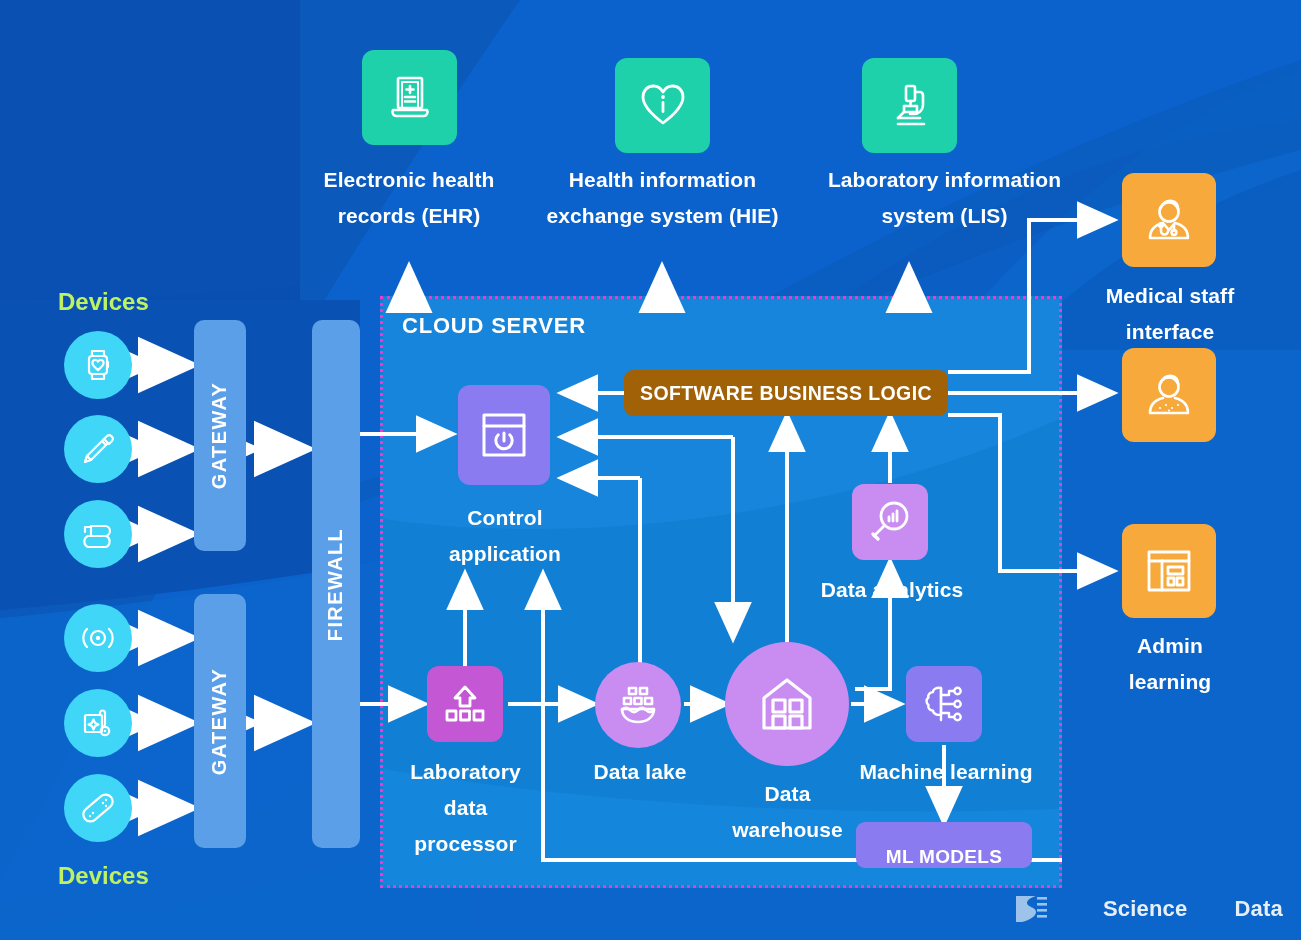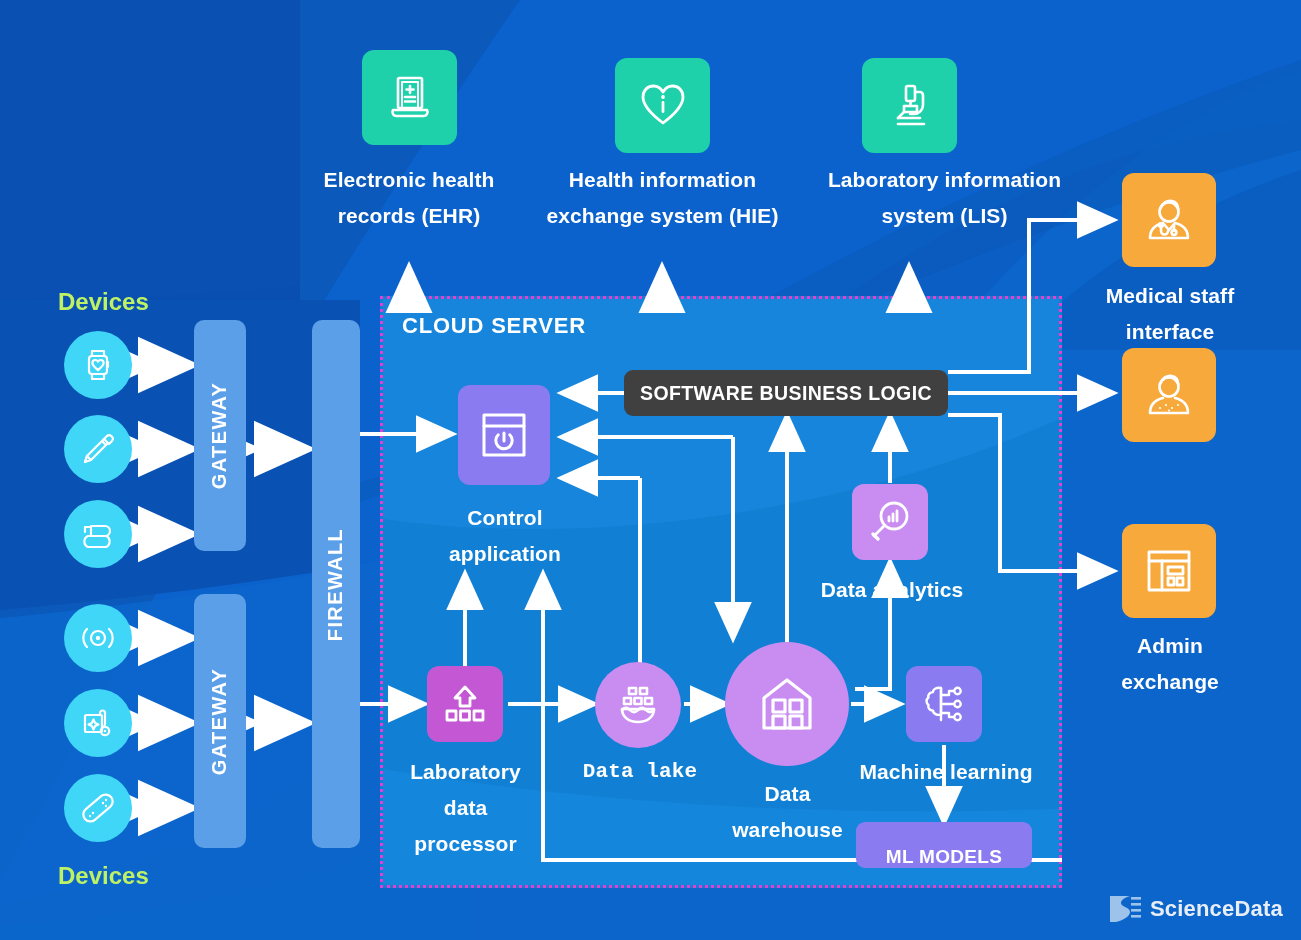--- a/index.html
+++ b/index.html
@@ -52,21 +52,21 @@
     background:#1180d4;
     border:3px dotted #e83ed0;
     box-sizing:border-box;z-index:1;
   }
   #cloud-title{
     position:absolute;left:380px;top:313px;width:586px;
     color:#fff;font-size:22px;font-weight:700;letter-spacing:.8px;z-index:4;margin-left:22px;
   }
   
   .pill-magenta{
-    background:#404040;border-radius:9px;
+    background:#a16207;border-radius:9px;
     display:flex;align-items:center;justify-content:center;
     color:#fff;font-weight:700;font-size:19.5px;letter-spacing:.4px;
   }
   .pill-violet{
     background:#8b7bf0;border-radius:9px;
     display:flex;align-items:center;justify-content:center;
     color:#fff;font-weight:700;font-size:19px;letter-spacing:.3px;
   }
   .tile-violet{
     width:92px;height:100px;border-radius:12px;background:#8b7bf0;
@@ -87,21 +87,21 @@
   }
 
   
   .devices-cap{
     position:absolute;color:#bef264;font-size:24px;font-weight:700;z-index:4;
   }
 
   
   #logo{position:absolute;right:18px;bottom:14px;display:flex;align-items:center;gap:8px;z-index:5;}
   #logo .lg-txt{color:#e8eef6;font-size:22px;font-weight:700;letter-spacing:.2px;}
-  #logo .lg-txt .sc{font-size:22px;}
+  #logo .lg-txt .sc{font-size:22px;margin-left:47px;}
 </style>
 </head>
 <body>
 
 <div id="stage">
 
   <svg id="bg" viewBox="0 0 1301 940" preserveAspectRatio="none">
     <rect x="0" y="0" width="1301" height="940" fill="#0a5ec4"></rect>
     <path d="M0,0 L1301,0 L1301,120 C1000,150 760,330 560,560 C420,720 230,860 0,905 Z" fill="#0b62cc"></path>
     <path d="M0,0 L520,0 C430,130 300,330 190,530 C120,660 55,790 0,880 Z" fill="#0a59bb"></path>
@@ -361,21 +361,21 @@
         <rect x="16" y="8" width="7" height="6"></rect>
         <rect x="27" y="8" width="7" height="6"></rect>
         <rect x="11" y="18" width="7" height="6"></rect>
         <rect x="21.5" y="18" width="7" height="6"></rect>
         <rect x="32" y="18" width="7" height="6"></rect>
         <path d="M9 29 c0 8 7 13 16 13 s16-5 16-13 z"></path>
         <path d="M9 30 q4-4 8 0 t8 0 t8 0 t8 0"></path>
       </svg>
     </div>
   </div>
-  <div class="lbl" style="left:570px;top:754px;width:140px;font-family:Liberation Mono, monospace;">Data lake</div>
+  <div class="lbl" style="left:570px;top:754px;width:140px;">Data lake</div>
 
   <div class="node circ-lilac" style="left:725px;top:642px;width:124px;height:124px;">
     <div style="display:flex;">
       <svg width="68" height="68" viewBox="0 0 68 68" fill="none" stroke="#fff" stroke-width="3.2" stroke-linecap="round" stroke-linejoin="round">
         <path d="M11 28 L34 10 L57 28 V58 H11 Z"></path>
         <rect x="20" y="30" width="12" height="12"></rect>
         <rect x="37" y="30" width="12" height="12"></rect>
         <rect x="20" y="46" width="12" height="12"></rect>
         <rect x="37" y="46" width="12" height="12"></rect>
       </svg>
@@ -443,21 +443,21 @@
         <rect x="8" y="9" width="40" height="38"></rect>
         <path d="M8 18 h40"></path>
         <path d="M21 18 v29"></path>
         <rect x="27" y="24" width="15" height="7"></rect>
         <rect x="27" y="35" width="6" height="7"></rect>
         <rect x="36" y="35" width="6" height="7"></rect>
       </svg>
     </div>
   </div>
   <div class="lbl" style="left:1086px;top:628px;width:168px;">Admin
-exchange</div>
+learning</div>
 
   <div id="logo">
     <svg width="34" height="34" viewBox="0 0 34 34">
       <path d="M2 4 h20 c-7 2 -9 5 -9 7 0 4 9 4 9 9 0 4 -6 8 -14 10 h-6 z" fill="#9ec3ea"></path>
       <rect x="23" y="5" width="10" height="2.6" fill="#9ec3ea"></rect>
       <rect x="23" y="11" width="10" height="2.6" fill="#9ec3ea"></rect>
       <rect x="23" y="17" width="10" height="2.6" fill="#9ec3ea"></rect>
       <rect x="23" y="23" width="10" height="2.6" fill="#9ec3ea"></rect>
     </svg>
     <div class="lg-txt">

